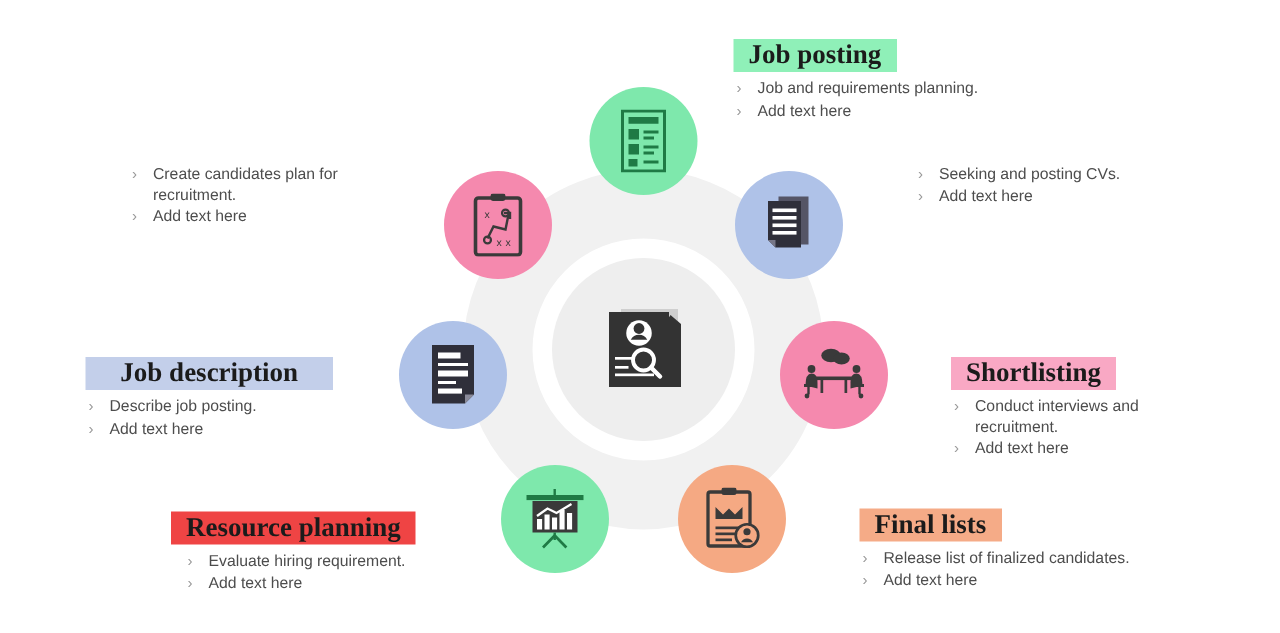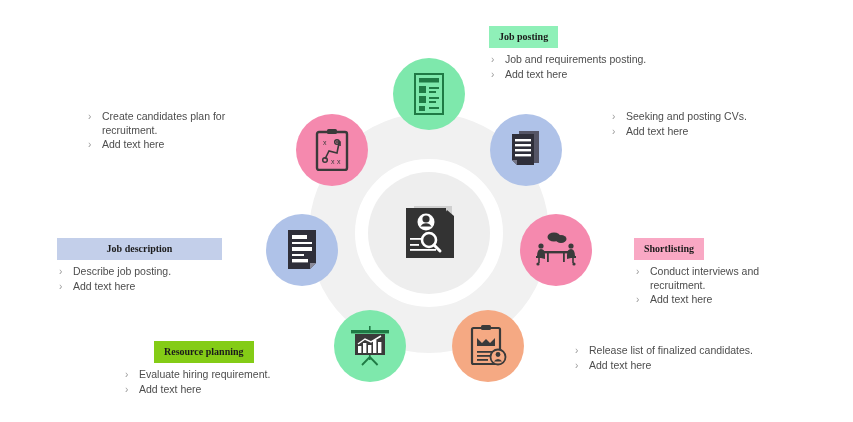--- a/index.html
+++ b/index.html
@@ -15,21 +15,21 @@
     width: 853px;
     height: 422px;
     background: #ffffff;
   }
 
   
   .callout { position: absolute; }
   .callout-head {
     font-family: "Liberation Serif", serif;
     font-weight: bold;
-    font-size: 10px;
+    font-size: 18px;
     color: #1b1b1b;
     line-height: 19px;
     padding: 1px 10px 2px 10px;
     white-space: nowrap;
     display: inline-block;
   }
   .callout-body { margin-top: 5px; }
   .bullet-row {
     display: flex;
     align-items: flex-start;
@@ -232,21 +232,21 @@
         </svg>
       </span>
     </div>
   </div>
 
   <div class="callout" style="left:489px; top:26px; width:200px;">
     <div class="callout-head" style="background:#8FF0B8;">Job posting</div>
     <div class="callout-body">
       <div class="bullet-row">
         <span class="bullet-mark">›</span>
-        <span class="bullet-text">Job and requirements  posting.</span>
+        <span class="bullet-text">Job and requirements  planning.</span>
       </div>
       <div class="bullet-row">
         <span class="bullet-mark">›</span>
         <span class="bullet-text">Add text here</span>
       </div>
     </div>
   </div>
 
   <div class="callout" style="left:610px; top:105px; width:210px;">
     <div class="callout-body">
@@ -269,20 +269,21 @@
         <span class="bullet-text">Conduct interviews  and recruitment.</span>
       </div>
       <div class="bullet-row">
         <span class="bullet-mark">›</span>
         <span class="bullet-text">Add text here</span>
       </div>
     </div>
   </div>
 
   <div class="callout" style="left:573px; top:339px; width:190px;">
+    <div class="callout-head" style="background:#F5AB87;">Final lists</div>
     <div class="callout-body">
       <div class="bullet-row">
         <span class="bullet-mark">›</span>
         <span class="bullet-text">Release list of finalized candidates.</span>
       </div>
       <div class="bullet-row">
         <span class="bullet-mark">›</span>
         <span class="bullet-text">Add text here</span>
       </div>
     </div>
@@ -309,21 +310,21 @@
         <span class="bullet-text">Describe job posting.</span>
       </div>
       <div class="bullet-row">
         <span class="bullet-mark">›</span>
         <span class="bullet-text">Add text here</span>
       </div>
     </div>
   </div>
 
   <div class="callout" style="left:114px; top:341px; width:190px;">
-    <div class="callout-head" style="background:#84cc16;margin-left:40px;">Resource planning</div>
+    <div class="callout-head" style="background:#ef4444;">Resource planning</div>
     <div class="callout-body" style="margin-left:9px;">
       <div class="bullet-row">
         <span class="bullet-mark">›</span>
         <span class="bullet-text">Evaluate hiring requirement.</span>
       </div>
       <div class="bullet-row">
         <span class="bullet-mark">›</span>
         <span class="bullet-text">Add text here</span>
       </div>
     </div>

